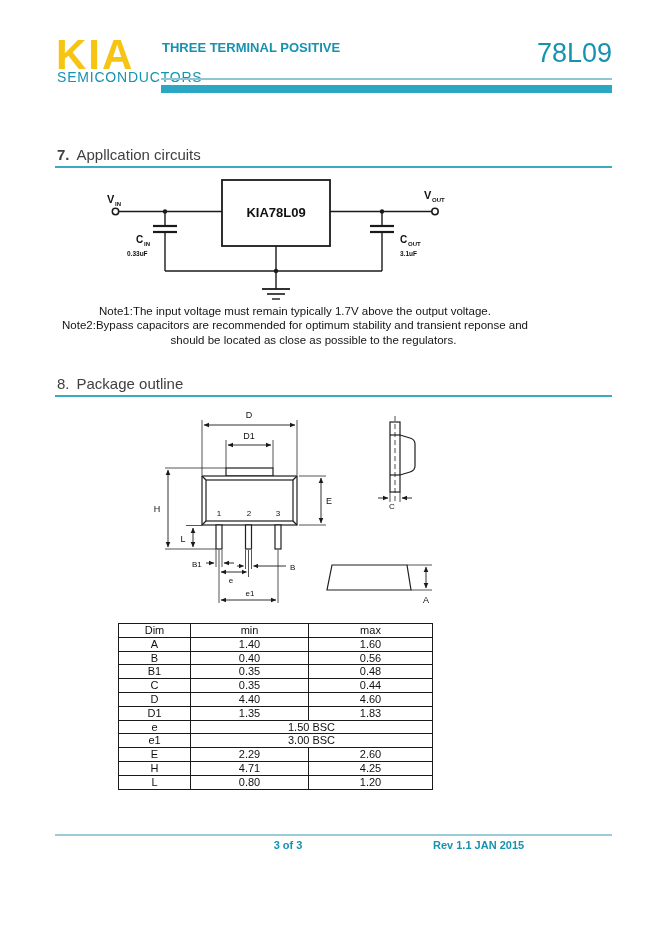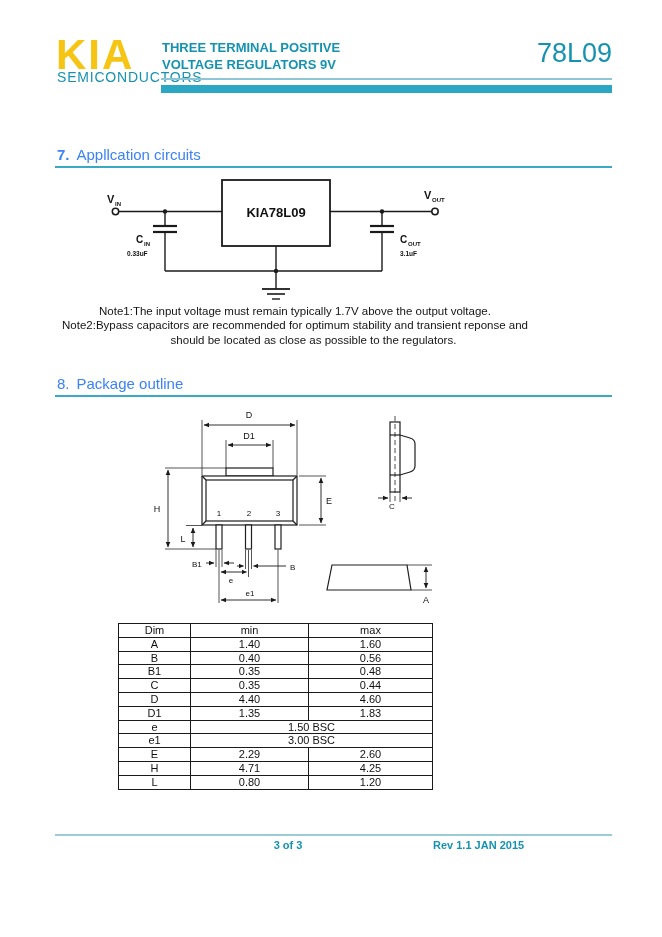--- a/index.html
+++ b/index.html
@@ -9,21 +9,21 @@
 
   
   .logo{left:56px;top:34px;font-size:42px;font-weight:700;color:#f6c513;letter-spacing:2px;line-height:1;}
   .logo-sub{left:57px;top:69px;font-size:14px;color:#1692b1;letter-spacing:0.8px;}
   .doc-title{left:162px;top:39px;font-size:13px;font-weight:700;color:#1692b1;line-height:17px;}
   .part-number{right:50px;top:40px;font-size:27px;color:#1692b1;line-height:1;}
   .rule-thin{left:161px;top:78px;width:451px;height:2px;background:#8fc6d6;}
   .rule-thick{left:161px;top:85px;width:451px;height:8px;background:#2ba6c3;}
 
   
-  .sec-head{font-size:15px;color:#3b82f6;}
+  .sec-head{font-size:15px;color:#404040;}
   .sec-head .num{font-weight:700;margin-right:7px;}
   .sec7{left:57px;top:146px;}
   .sec8{left:57px;top:375px;}
   .sec8 .num{font-weight:400;}
   .sec-rule{left:55px;width:557px;height:2px;background:#3aa9c3;}
   .sec7-rule{top:166px;}
   .sec8-rule{top:395px;}
 
   
   .notes{left:62px;top:304px;font-size:11.5px;line-height:14.4px;color:#141414;text-align:center;}
@@ -44,21 +44,20 @@
 </style>
 </head>
 <body>
 
 <div class="page">
 
   <div class="abs logo">KIA</div>
   <div class="abs logo-sub">SEMICONDUCTORS</div>
   <div class="abs doc-title">
     <div>THREE TERMINAL POSITIVE</div>
-    <div>VOLTAGE REGULATORS 9V</div>
   </div>
   <div class="abs part-number">78L09</div>
   <div class="abs rule-thin"></div>
   <div class="abs rule-thick"></div>
 
   <div class="abs sec-head sec7">
     <span class="num">7.</span><span>Appllcation circuits</span>
   </div>
   <div class="abs sec-rule sec7-rule"></div>
 

